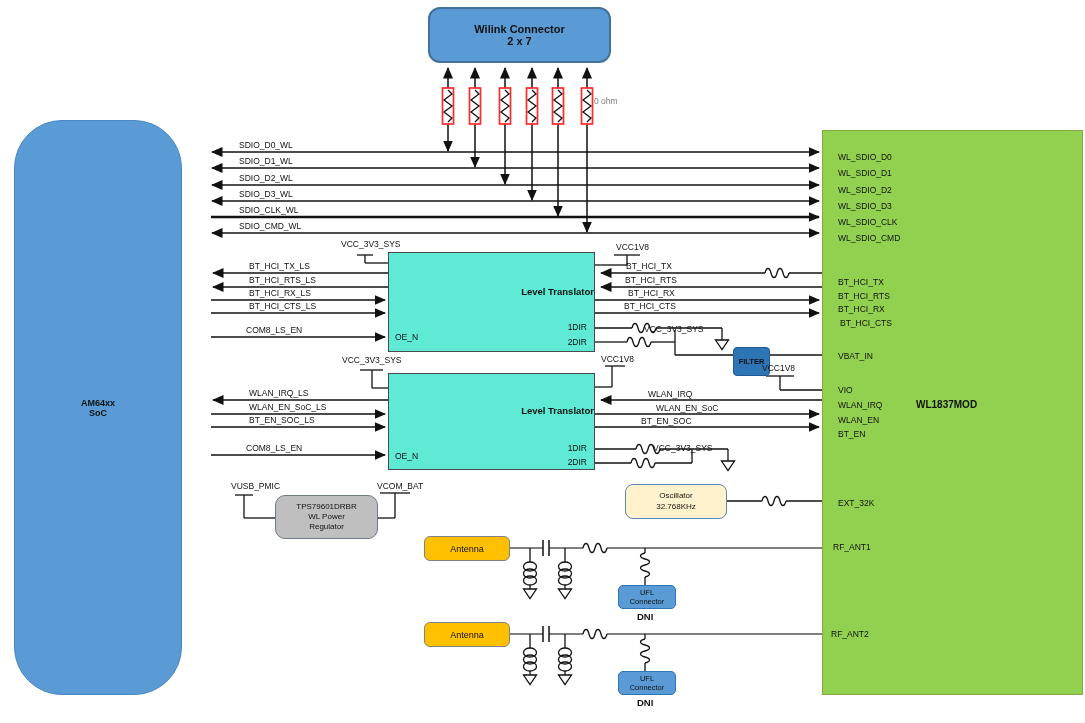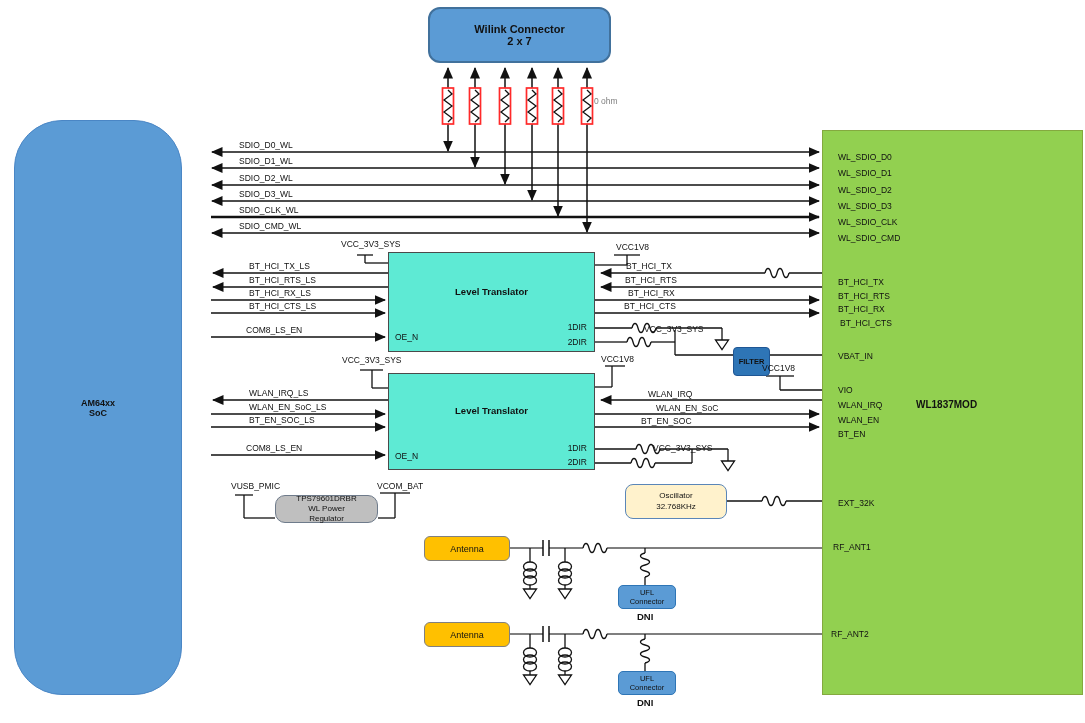--- a/index.html
+++ b/index.html
@@ -1,19 +1,19 @@
 <!DOCTYPE html>
 <html><head>
 <meta charset="utf-8">
 <style>
   html,body{margin:0;padding:0;background:#fff}
   #canvas{position:relative;width:1085px;height:723px;background:#fff;
           font-family:"Liberation Sans",sans-serif;overflow:hidden}
   .box{position:absolute;box-sizing:border-box;display:flex;flex-direction:column;
-       align-items:center;justify-content:center;text-align:center;z-index:1;color:#111}
+       align-items:center;justify-content:center;text-align:right;z-index:1;color:#111}
   .lbl{position:absolute;font-size:8.5px;line-height:1.15;color:#111;white-space:nowrap;z-index:3}
   .b{font-weight:bold}
   .gray{color:#7f7f7f}
   svg.wires{position:absolute;left:0;top:0;z-index:2;pointer-events:none}
   .k{stroke:#111;stroke-width:1.5;fill:none}
   .k1{stroke:#111;stroke-width:1.3;fill:none}
   .k2{stroke:#111;stroke-width:2.4;fill:none}
   .gr{stroke:#7f7f7f;stroke-width:2.2;fill:none}
   
   .blue{background:#5B9BD5;border:2px solid #41719C}
@@ -44,21 +44,21 @@
     <span class="inlbl" style="right:7px;bottom:4px">2DIR</span>
   </div>
 
   <div class="box t1t2" style="left:388px;top:373px;width:207px;height:97px">
     <span class="inlbl b" style="left:0;right:0;top:31px;font-size:9.5px">Level Translator</span>
     <span class="inlbl" style="left:6px;bottom:8px">OE_N</span>
     <span class="inlbl" style="right:7px;bottom:16px">1DIR</span>
     <span class="inlbl" style="right:7px;bottom:2px">2DIR</span>
   </div>
 
-  <div class="box" style="left:275px;top:495px;width:103px;height:28px;border-radius:10px;background:#BFBFBF;border:1.5px solid #6E7B8B;font-size:8px;line-height:1.25">
+  <div class="box" style="left:275px;top:495px;width:103px;height:44px;border-radius:10px;background:#BFBFBF;border:1.5px solid #6E7B8B;font-size:8px;line-height:1.25">
     <span>TPS79601DRBR</span>
     <span>WL Power</span>
     <span>Regulator</span>
   </div>
 
   <div class="box" style="left:625px;top:484px;width:102px;height:35px;border-radius:8px;background:#FFF2CC;border:1.5px solid #5A86B8;font-size:8px;line-height:1.3">
     <span>Oscillator</span>
     <span>32.768KHz</span>
   </div>
 

